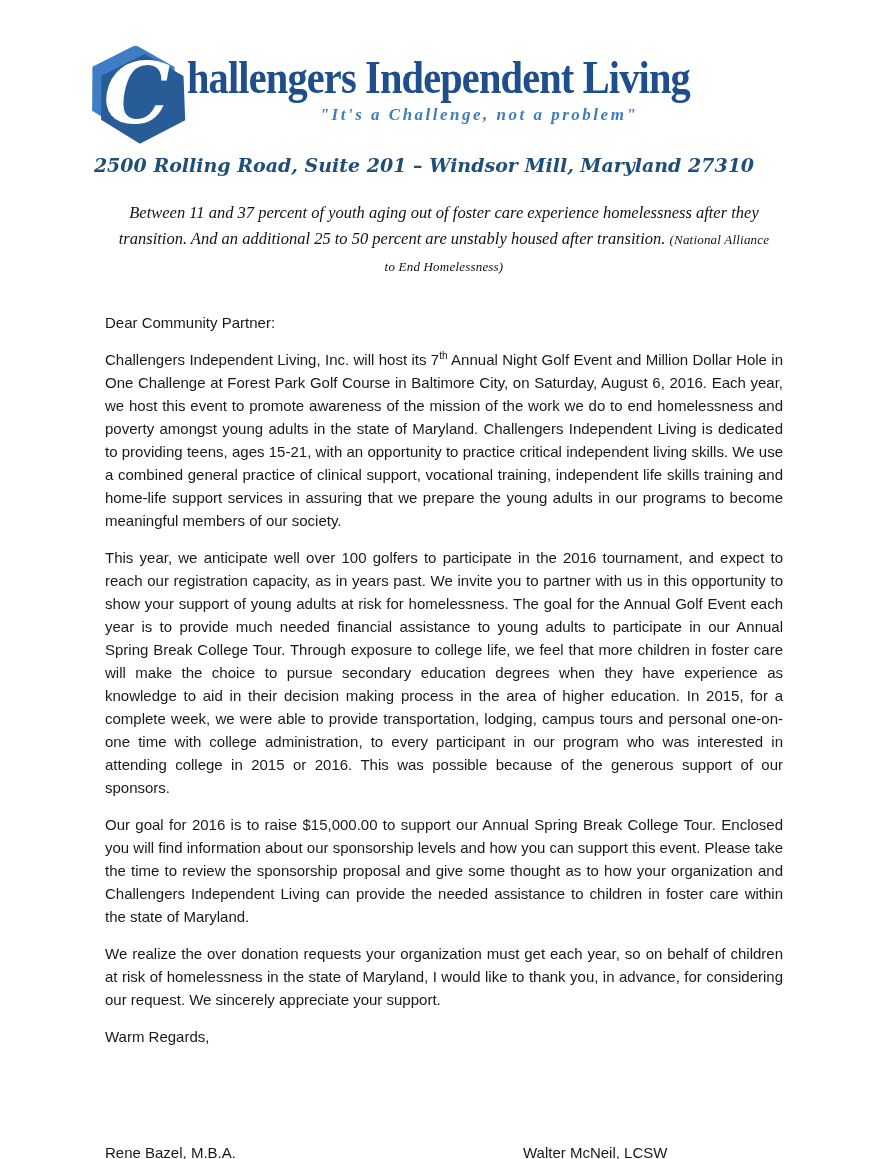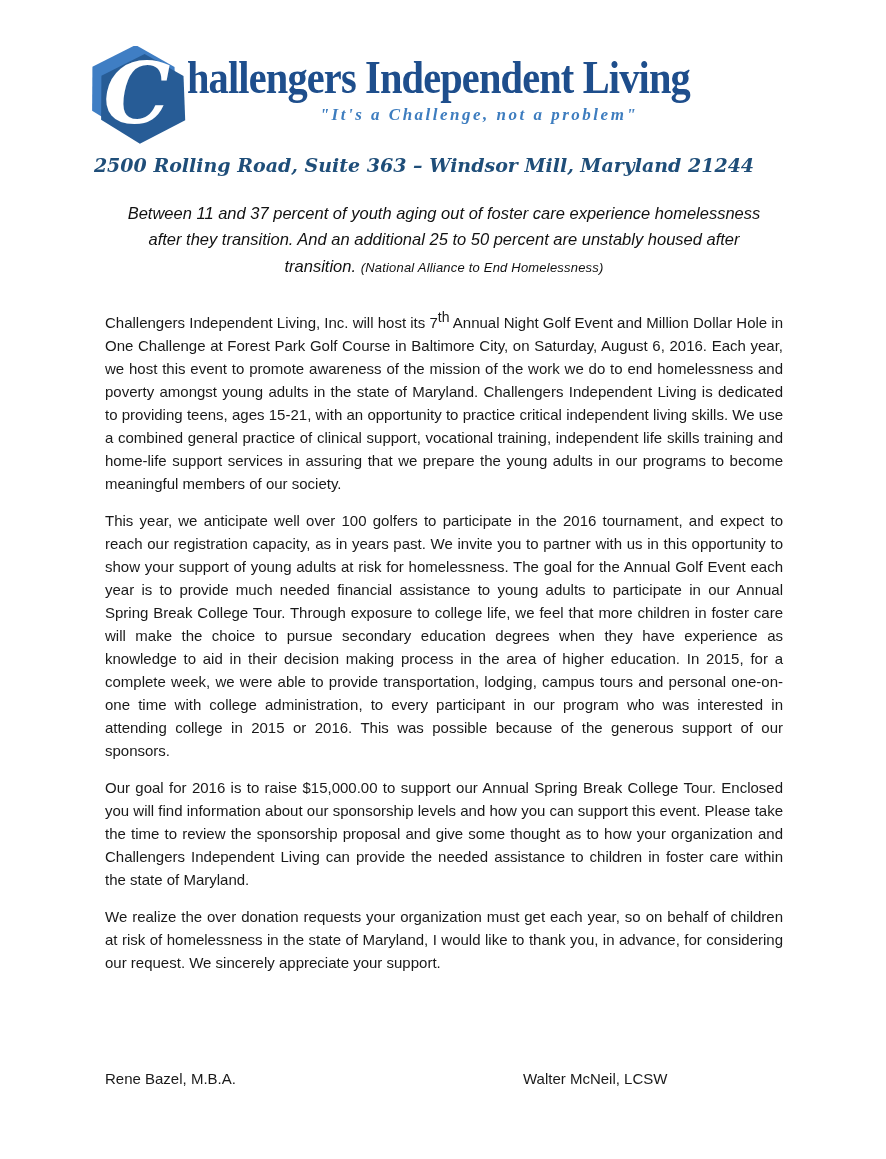--- a/index.html
+++ b/index.html
@@ -30,40 +30,40 @@
     font-size:17px;font-weight:700;font-style:italic;
     letter-spacing:2.5px;margin-top:1px;white-space:nowrap;
   }
   .address{
     font-family:"DejaVu Serif",serif;
     font-size:19px;font-weight:700;font-style:italic;
     margin-top:8px;margin-left:-40px;white-space:nowrap;
   }
   
   .quote{
-    font-family:Liberation Sans, sans-serif;
+    font-family:Liberation Serif, serif;
     font-style:italic;
     font-size:16.5px;line-height:1.6;
     text-align:center;
     color:#111;
     margin:24px auto 0 auto;
     width:660px;
   }
   .quote .citation{
     font-size:13px;
     letter-spacing:0.2px;
   }
   
   .body-text{margin-top:32px;font-size:15px;line-height:23px;color:#191919;}
   .salutation{margin:0 0 14px 0;}
   .body-text p.para{
     margin:0 0 14px 0;
     text-align:justify;
   }
-  sup{font-size:14px;line-height:0;}
+  sup{font-size:10px;line-height:0;}
   .closing{margin:2px 0 0 0;}
   
   .signature-row{
     display:flex;
     margin-top:93px;
   }
   .sig-col{line-height:23px;font-size:15px;}
   .sig-col.left{width:418px;flex:0 0 auto;}
   .sig-col.right{flex:0 0 auto;}
 </style>
@@ -80,36 +80,38 @@
 
         <polygon points="48,0 88,20 92,64 48,90 8,68 6,24" fill="#275c96" transform="translate(7,8) rotate(3 50 50)"></polygon>
 
         <text x="50" y="77" text-anchor="middle" font-family="DejaVu Serif, serif" font-style="italic" font-weight="700" font-size="84" fill="#ffffff">C</text>
       </svg>
       <div class="wordmark-col">
         <div class="wordmark" style="color:#1e4e8c">hallengers Independent Living</div>
         <div class="tagline" style="color:#3e7dbf">"It's a Challenge, not a problem"</div>
       </div>
     </div>
-    <div class="address" style="color:#1f4e79">2500 Rolling Road, Suite 363 – Windsor Mill, Maryland 21244</div>
+    <div class="address" style="color:#1f4e79">2500 Rolling Road, Suite 201 – Windsor Mill, Maryland 27310</div>
   </header>
 
   <section class="quote">
     <span>Between 11 and 37 percent of youth aging out of foster care experience homelessness after they transition. And an additional 25 to 50 percent are unstably housed after transition.</span>
     <span class="citation">(National Alliance to End Homelessness)</span>
   </section>
 
   <section class="body-text">
+    <p class="salutation">Dear Community Partner:</p>
 
     <p class="para"><span>Challengers Independent Living, Inc. will host its 7</span><sup>th</sup><span> Annual Night Golf Event and Million Dollar Hole in One Challenge at Forest Park Golf Course in Baltimore City, on Saturday, August 6, 2016.  Each year, we host this event to promote awareness of the mission of the work we do to end homelessness and poverty amongst young adults in the state of Maryland.  Challengers Independent Living is dedicated to providing teens, ages 15-21, with an opportunity to practice critical independent living skills.  We use a combined general practice of clinical support, vocational training, independent life skills training and home-life support services in assuring that we prepare the young adults in our programs to become meaningful members of our society.</span></p>
 
     <p class="para">This year, we anticipate well over 100 golfers to participate in the 2016 tournament, and expect to reach our registration capacity, as in years past. We invite you to partner with us in this opportunity to show your support of young adults at risk for homelessness.  The goal for the Annual Golf Event each year is to provide much needed financial assistance to young adults to participate in our Annual Spring Break College Tour.  Through exposure to college life, we feel that more children in foster care will make the choice to pursue secondary education degrees when they have experience as knowledge to aid in their decision making process in the area of higher education.  In 2015, for a complete week, we were able to provide transportation, lodging, campus tours and personal one-on-one time with college administration, to every participant in our program who was interested in attending college in 2015 or 2016.  This was possible because of the generous support of our sponsors.</p>
     <p class="para">Our goal for 2016 is to raise $15,000.00 to support our Annual Spring Break College Tour. Enclosed you will find information about our sponsorship levels and how you can support this event. Please take the time to review the sponsorship proposal and give some thought as to how your organization and Challengers Independent Living can provide the needed assistance to children in foster care within the state of Maryland.</p>
     <p class="para">We realize the over donation requests your organization must get each year, so on behalf of children at risk of homelessness in the state of Maryland, I would like to thank you, in advance, for considering our request.  We sincerely appreciate your support.</p>
 
+    <p class="closing">Warm Regards,</p>
 
     <div class="signature-row">
       <div class="sig-col left">
         <div>Rene Bazel, M.B.A.</div>
 
       </div>
       <div class="sig-col right">
         <div>Walter McNeil, LCSW</div>
 
       </div>

